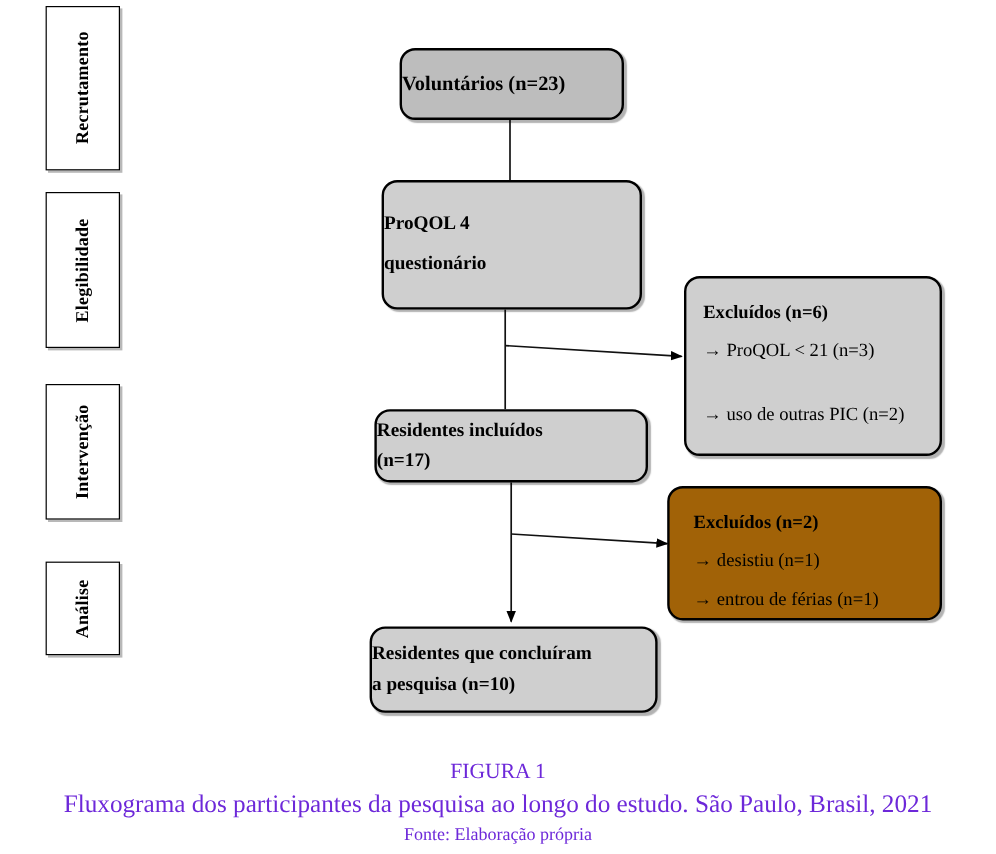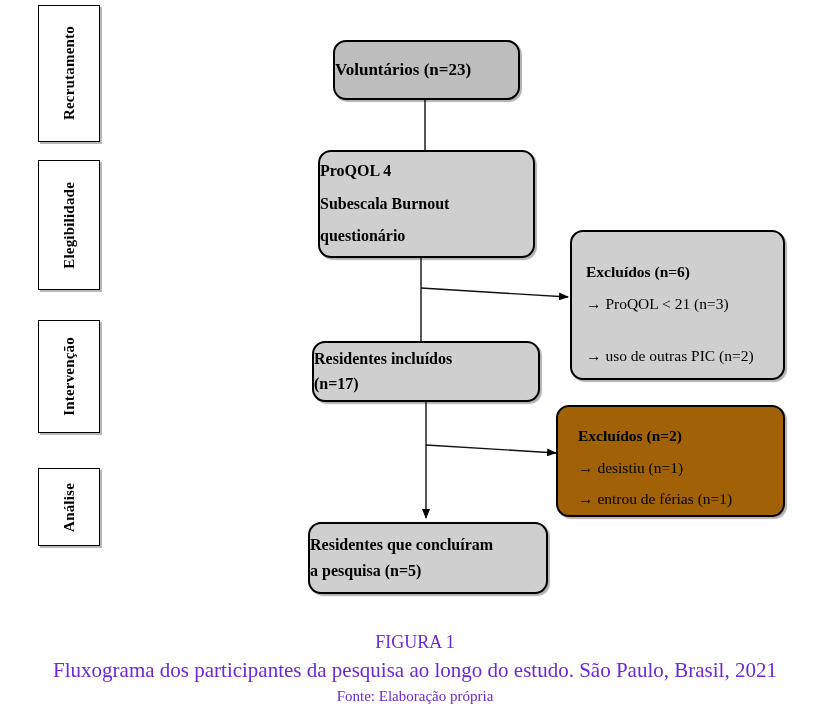--- a/index.html
+++ b/index.html
@@ -54,21 +54,21 @@
   }
   .flow-box .line {
     display: block;
     text-align: center;
     white-space: nowrap;
   }
   .flow-box.bold .line { font-weight: bold; }
 
   .flow-box.left-align {
     align-items: flex-start;
-    justify-content: center;
+    justify-content: flex-start;
     padding: 13px 0 0 14px;
   }
   .flow-box.left-align .line {
     text-align: left;
     white-space: normal;
   }
   .flow-box .head {
     font-weight: bold;
   }
   .flow-box .item {
@@ -136,21 +136,20 @@
 
     <line x1="426" y1="445" x2="556" y2="453" stroke="#111111" stroke-width="1.4" marker-end="url(#arrow)"></line>
   </svg>
 
   <div class="flow-box bold" id="box-volunteers" style="left:333px; top:40px; width:187px; height:60px; background:#bdbdbd; font-size:17px;">
     <span class="line">Voluntários (n=23)</span>
   </div>
 
   <div class="flow-box bold" id="box-instrument" style="left:318px; top:150px; width:217px; height:108px; font-size:16px; background:#cfcfcf; line-height:2.05;">
     <span class="line">ProQOL 4</span>
-    <span class="line">Subescala Burnout</span>
     <span class="line">questionário</span>
   </div>
 
   <div class="flow-box left-align" id="box-excluded-1" style="left:570px; top:230px; width:215px; height:150px; font-size:15.5px; background:#cfcfcf; line-height:2.05;">
     <span class="line head">Excluídos (n=6)</span>
     <span class="line item">→ ProQOL &lt; 21  (n=3)</span>
     <span class="line item" style="line-height:1.35; margin-top:27px; max-width:180px;">→ uso de outras PIC (n=2)</span>
   </div>
 
   <div class="flow-box bold" id="box-included" style="left:312px; top:341px; width:228px; height:61px; font-size:16px; background:#cfcfcf; line-height:1.55;">
@@ -159,20 +158,20 @@
   </div>
 
   <div class="flow-box left-align" id="box-excluded-2" style="left:556px; top:405px; width:229px; height:112px; font-size:15.5px; background:#a16207; line-height:2.05;padding-left:20px;">
     <span class="line head">Excluídos (n=2)</span>
     <span class="line item">→ desistiu (n=1)</span>
     <span class="line item">→ entrou de férias (n=1)</span>
   </div>
 
   <div class="flow-box bold" id="box-completed" style="left:308px; top:522px; width:240px; height:72px; font-size:16px; background:#cfcfcf; line-height:1.6;">
     <span class="line">Residentes que concluíram</span>
-    <span class="line">a pesquisa (n=5)</span>
+    <span class="line">a pesquisa (n=10)</span>
   </div>
 
   <div class="caption-wrap" id="fig-label">FIGURA 1</div>
   <div class="caption-wrap" id="fig-title">Fluxograma dos participantes da pesquisa ao longo do estudo. São Paulo, Brasil, 2021</div>
   <div class="caption-wrap" id="fig-source">Fonte: Elaboração própria</div>
 
 </div>
 
 </body></html>

